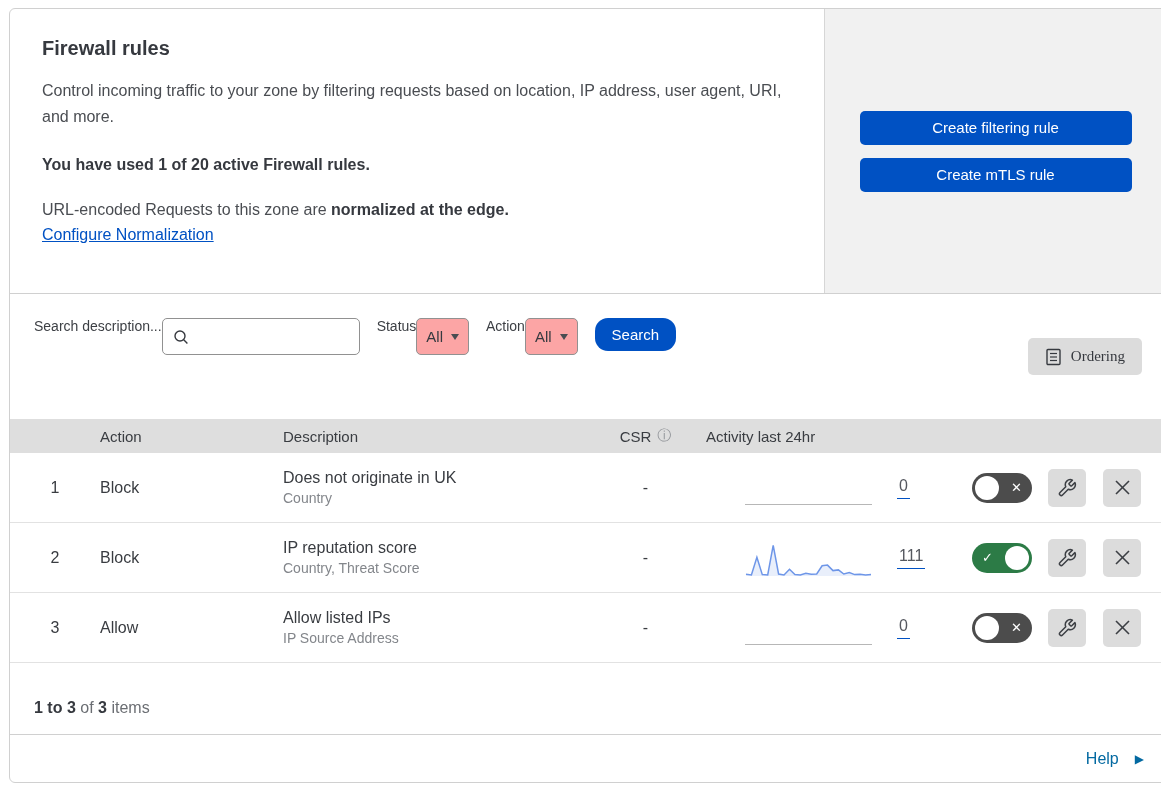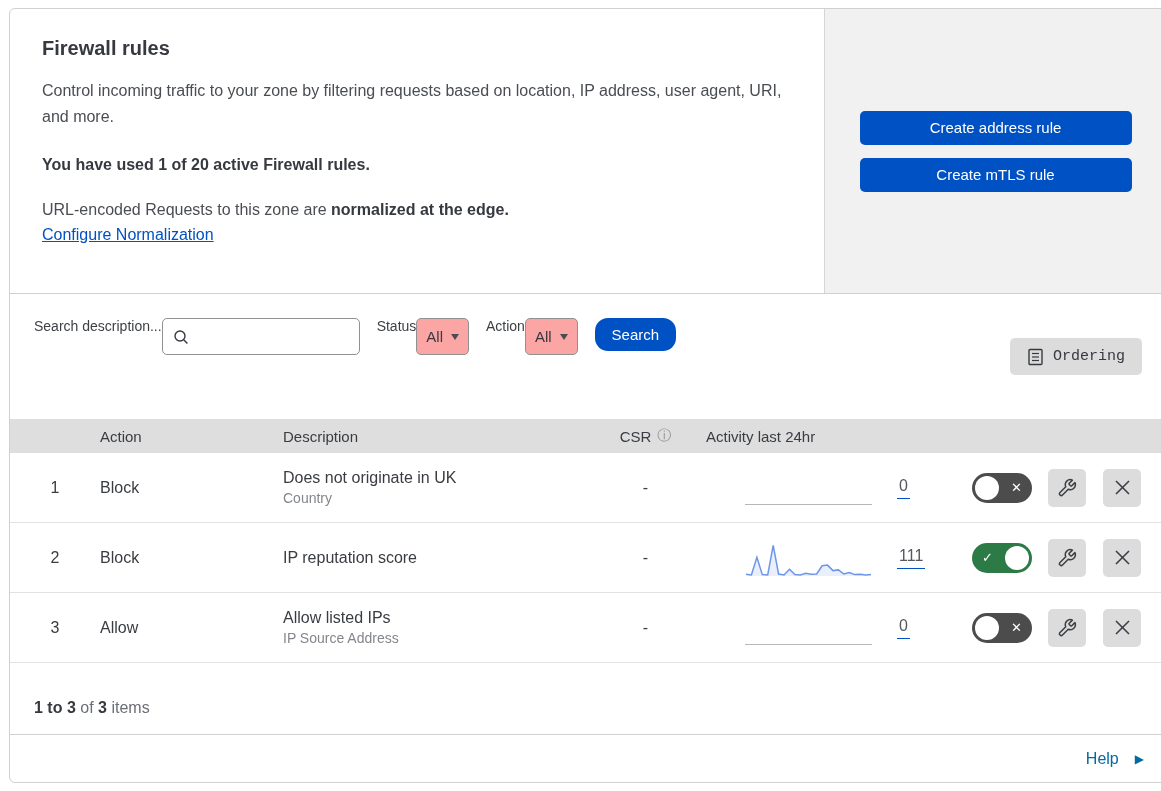--- a/index.html
+++ b/index.html
@@ -43,21 +43,21 @@
     height:37px; border:1px solid #919191; border-radius:5px; background:#fca5a5;
     display:flex; align-items:center; gap:8px; padding:0 9px; font-size:15px; color:#36393f; cursor:pointer;
   }
   .caret { width:0; height:0; border-left:4.5px solid transparent; border-right:4.5px solid transparent; border-top:6px solid #4a4d52; }
   .btn-search {
     height:33px; padding:0 17px; background:#0051c3; color:#fff;
     border:none; border-radius:13px; font-size:15px; font-family:inherit; cursor:pointer;
   }
   .btn-ordering {
     margin-left:auto; margin-top:20px; height:37px; padding:0 17px; background:#dcdcdc; color:#36393f;
-    border:none; border-radius:5px; font-size:15px; font-family:Liberation Mono, monospace; cursor:pointer;
+    border:none; border-radius:5px; font-size:15px; font-family:Liberation Serif, serif; cursor:pointer;
     display:flex; align-items:center; gap:9px;
   }
   
   .grid {
     display:grid; padding-right:16px;
     grid-template-columns: 90px 173px 325px 95px 1fr 76px 54px 56px;
     align-items:center;
   }
   .thead { height:34px; flex:none; background:#dedede; font-size:15px; color:#393c41; }
   .row { height:70px; flex:none; border-bottom:1px solid #e2e2e2; }
@@ -113,21 +113,21 @@
       <h1 class="page-title">Firewall rules</h1>
       <p class="intro">Control incoming traffic to your zone by filtering requests based on location, IP address, user agent, URI, and more.</p>
       <p class="usage">You have used 1 of 20 active Firewall rules.</p>
       <p class="norm">
         <span>URL-encoded Requests to this zone are</span>
         <b>normalized at the edge.</b>
       </p>
       <a class="norm-link">Configure Normalization</a>
     </div>
     <div class="top-right">
-      <button class="btn-blue">Create address rule</button>
+      <button class="btn-blue">Create filtering rule</button>
       <button class="btn-blue">Create mTLS rule</button>
     </div>
   </div>
 
   <div class="filters">
     <div class="fgroup">
       <span class="flabel">Search description...</span>
       <div class="search-box">
         <span>
           <svg width="16" height="16" viewBox="0 0 16 16">
@@ -214,20 +214,21 @@
           </svg>
       </button>
     </div>
   </div>
 
   <div class="grid row">
     <div class="cell num">2</div>
     <div class="cell">Block</div>
     <div class="cell desc">
       <div class="desc-title">IP reputation score</div>
+      <div class="desc-sub">Country, Threat Score</div>
     </div>
     <div class="cell csr-cell">-</div>
     <div class="cell activity-cell">
       <div class="spark">
           <svg width="127" height="42">
             <polygon points="1,39 1.0,37.3 6.4,38.0 11.9,20.3 17.3,37.6 22.7,38.0 28.2,8.4 33.6,37.0 39.0,38.0 44.5,32.2 49.9,37.6 55.3,38.0 60.8,36.3 66.2,37.3 71.7,37.0 77.1,28.8 82.5,28.1 88.0,33.6 93.4,32.9 98.8,37.0 104.3,35.6 109.7,37.6 115.1,37.3 120.6,38.0 126.0,37.6 126,39" fill="#e9effb"></polygon>
             <polyline points="1.0,37.3 6.4,38.0 11.9,20.3 17.3,37.6 22.7,38.0 28.2,8.4 33.6,37.0 39.0,38.0 44.5,32.2 49.9,37.6 55.3,38.0 60.8,36.3 66.2,37.3 71.7,37.0 77.1,28.8 82.5,28.1 88.0,33.6 93.4,32.9 98.8,37.0 104.3,35.6 109.7,37.6 115.1,37.3 120.6,38.0 126.0,37.6" fill="none" stroke="#6e96e8" stroke-width="1.5"></polyline>
           </svg>
         </div>
       <a class="count">111</a>

